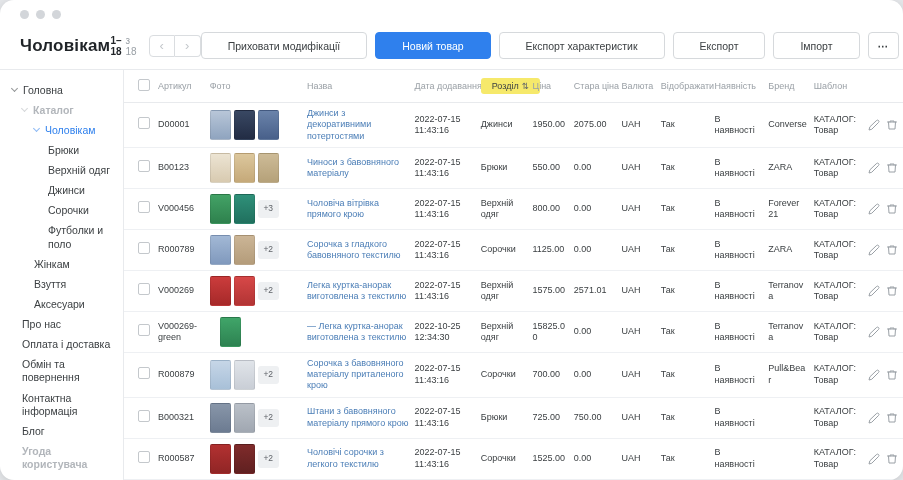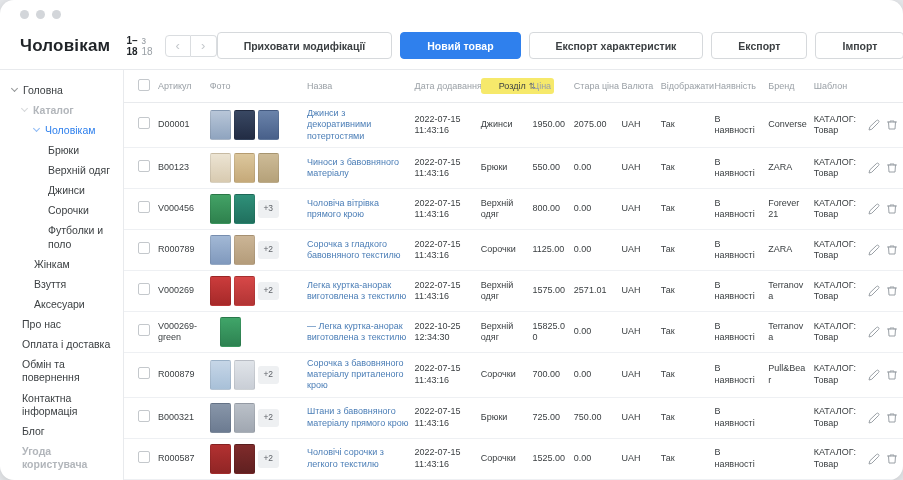--- a/index.html
+++ b/index.html
@@ -16,37 +16,37 @@
     overflow: hidden;
     display: flex; flex-direction: column;
     box-shadow: 0 2px 8px rgba(0,0,0,.12);
   }
   
   .titlebar { height: 28px; display: flex; align-items: center; padding-left: 20px; gap: 7px; flex: none; }
   .dot { width: 9px; height: 9px; border-radius: 50%; background: #d3d6da; }
   
   .pageheader { display: flex; align-items: center; padding: 4px 16px 10px 20px; flex: none; }
   .title { font-size: 17px; font-weight: bold; color: #1f2327; letter-spacing: .2px; }
-  .pag { margin-left: 16px; font-size: 10px; display: flex; gap: 4px; align-items: baseline; }
+  .pag { font-size: 10px; display: flex; gap: 4px; align-items: baseline; }
   .pag .range { color: #1f2327; font-weight: bold; }
   .pag .total { color: #9aa0a6; }
   .pagebtns { display: flex; margin-left: 12px; }
   .pagebtn {
     width: 26px; height: 22px; background: #fff; border: 1px solid #dadde0;
     color: #c3c7cb; font-size: 13px; line-height: 1; cursor: pointer;
     display: flex; align-items: center; justify-content: center;
   }
   .pagebtn:first-child { border-radius: 4px 0 0 4px; }
   .pagebtn:last-child { border-radius: 0 4px 4px 0; border-left: none; }
   .toolbar { margin-left: auto; display: flex; gap: 8px; align-items: center; }
   .btn {
     height: 27px; padding: 0 26px; background: #fff; border: 1px solid #d6d9dc;
     border-radius: 4px; font-size: 10.5px; color: #3c4043; cursor: pointer;
     font-family: "Liberation Sans", sans-serif; white-space: nowrap;
-    display: flex; align-items: center; font-weight: bold;
+    display: flex; align-items: center;
   }
   .btn.primary { background: var(--accent, #2f80ed); border-color: var(--accent, #2f80ed); color: #fff; }
   .btn.icon { padding: 0 9px; font-weight: bold; letter-spacing: 1px; }
   
   .content { flex: 1; display: flex; border-top: 1px solid #e8eaed; overflow: hidden; }
   .sidebar { width: 124px; flex: none; border-right: 1px solid #e8eaed; padding: 10px 0; font-size: 10.5px; color: #3c4043; overflow: hidden; }
   .sb-item { padding: 3.5px 6px; display: flex; align-items: center; cursor: pointer; line-height: 1.25; }
   .sb-item.lvl0 { padding-left: 12px; }
   .sb-item.lvl1 { padding-left: 22px; }
   .sb-item.lvl2 { padding-left: 34px; }
@@ -65,21 +65,21 @@
     padding: 8px 3px; border-bottom: 1px solid #e8eaed; white-space: nowrap; overflow: visible;
   }
   td { padding: 5px 3px; border-bottom: 1px solid #eef0f3; vertical-align: middle; font-size: 9px; color: #3c4043; line-height: 1.25; word-wrap: break-word; }
   th.col-check, td.col-check { padding-left: 14px; }
   .w-check { width: 30px; } .w-article { width: 50px; } .w-photo { width: 94px; }
   .w-name { width: 104px; } .w-date { width: 64px; } .w-section { width: 50px; }
   .w-price { width: 40px; } .w-old { width: 46px; } .w-cur { width: 38px; }
   .w-vis { width: 52px; } .w-stock { width: 52px; } .w-brand { width: 44px; }
   .w-tpl { width: 52px; } .w-actions { width: 37px; }
   .checkbox { width: 12px; height: 12px; border: 1px solid #c4c8cc; border-radius: 2px; background: #fff; display: inline-block; cursor: pointer; }
-  .hl { background: var(--highlight, #f6e96b); padding: 3px 18px; border-radius: 3px; color: #3c4043; display: inline-flex; align-items: center; gap: 3px; }
+  .hl { background: var(--highlight, #f6e96b); padding: 3px 11px; border-radius: 3px; color: #3c4043; display: inline-flex; align-items: center; gap: 3px; }
   .sorticon { font-size: 8.5px; color: #5f6368; }
   .thumbs { display: flex; gap: 3px; align-items: center; }
   .thumbs.indent { padding-left: 10px; }
   .thumb { width: 21px; height: 30px; border-radius: 2px; border: 1px solid rgba(0,0,0,.08); flex: none; }
   .more { height: 18px; min-width: 21px; padding: 0 2px; background: #eef0f2; border-radius: 3px; font-size: 8.5px; color: #5f6368; display: flex; align-items: center; justify-content: center; flex: none; }
   .namelink { color: var(--link, #4a7db6); cursor: pointer; text-decoration: none; }
   .rowactions { display: flex; gap: 6px; color: #9aa0a6; align-items: center; }
   .rowactions .icn { cursor: pointer; display: inline-flex; }
 </style>
 </head>

